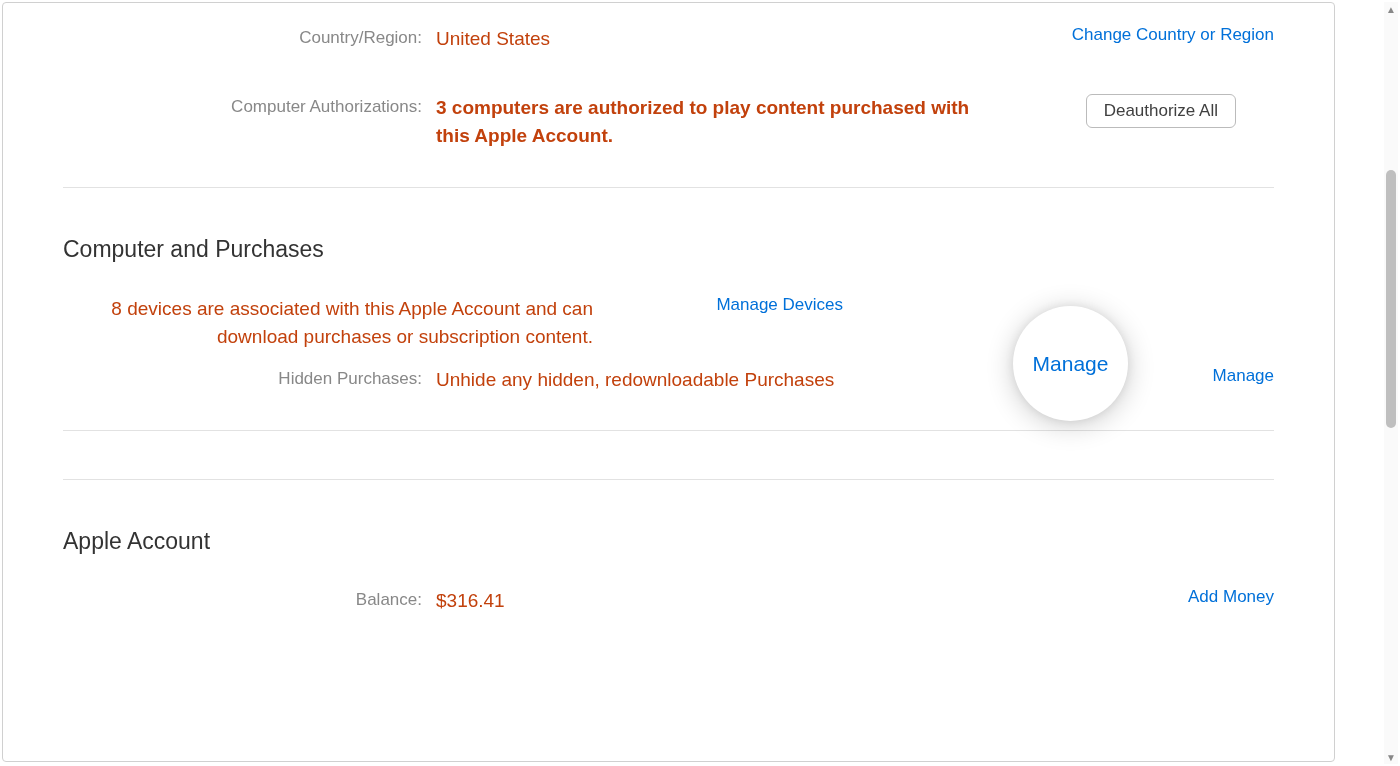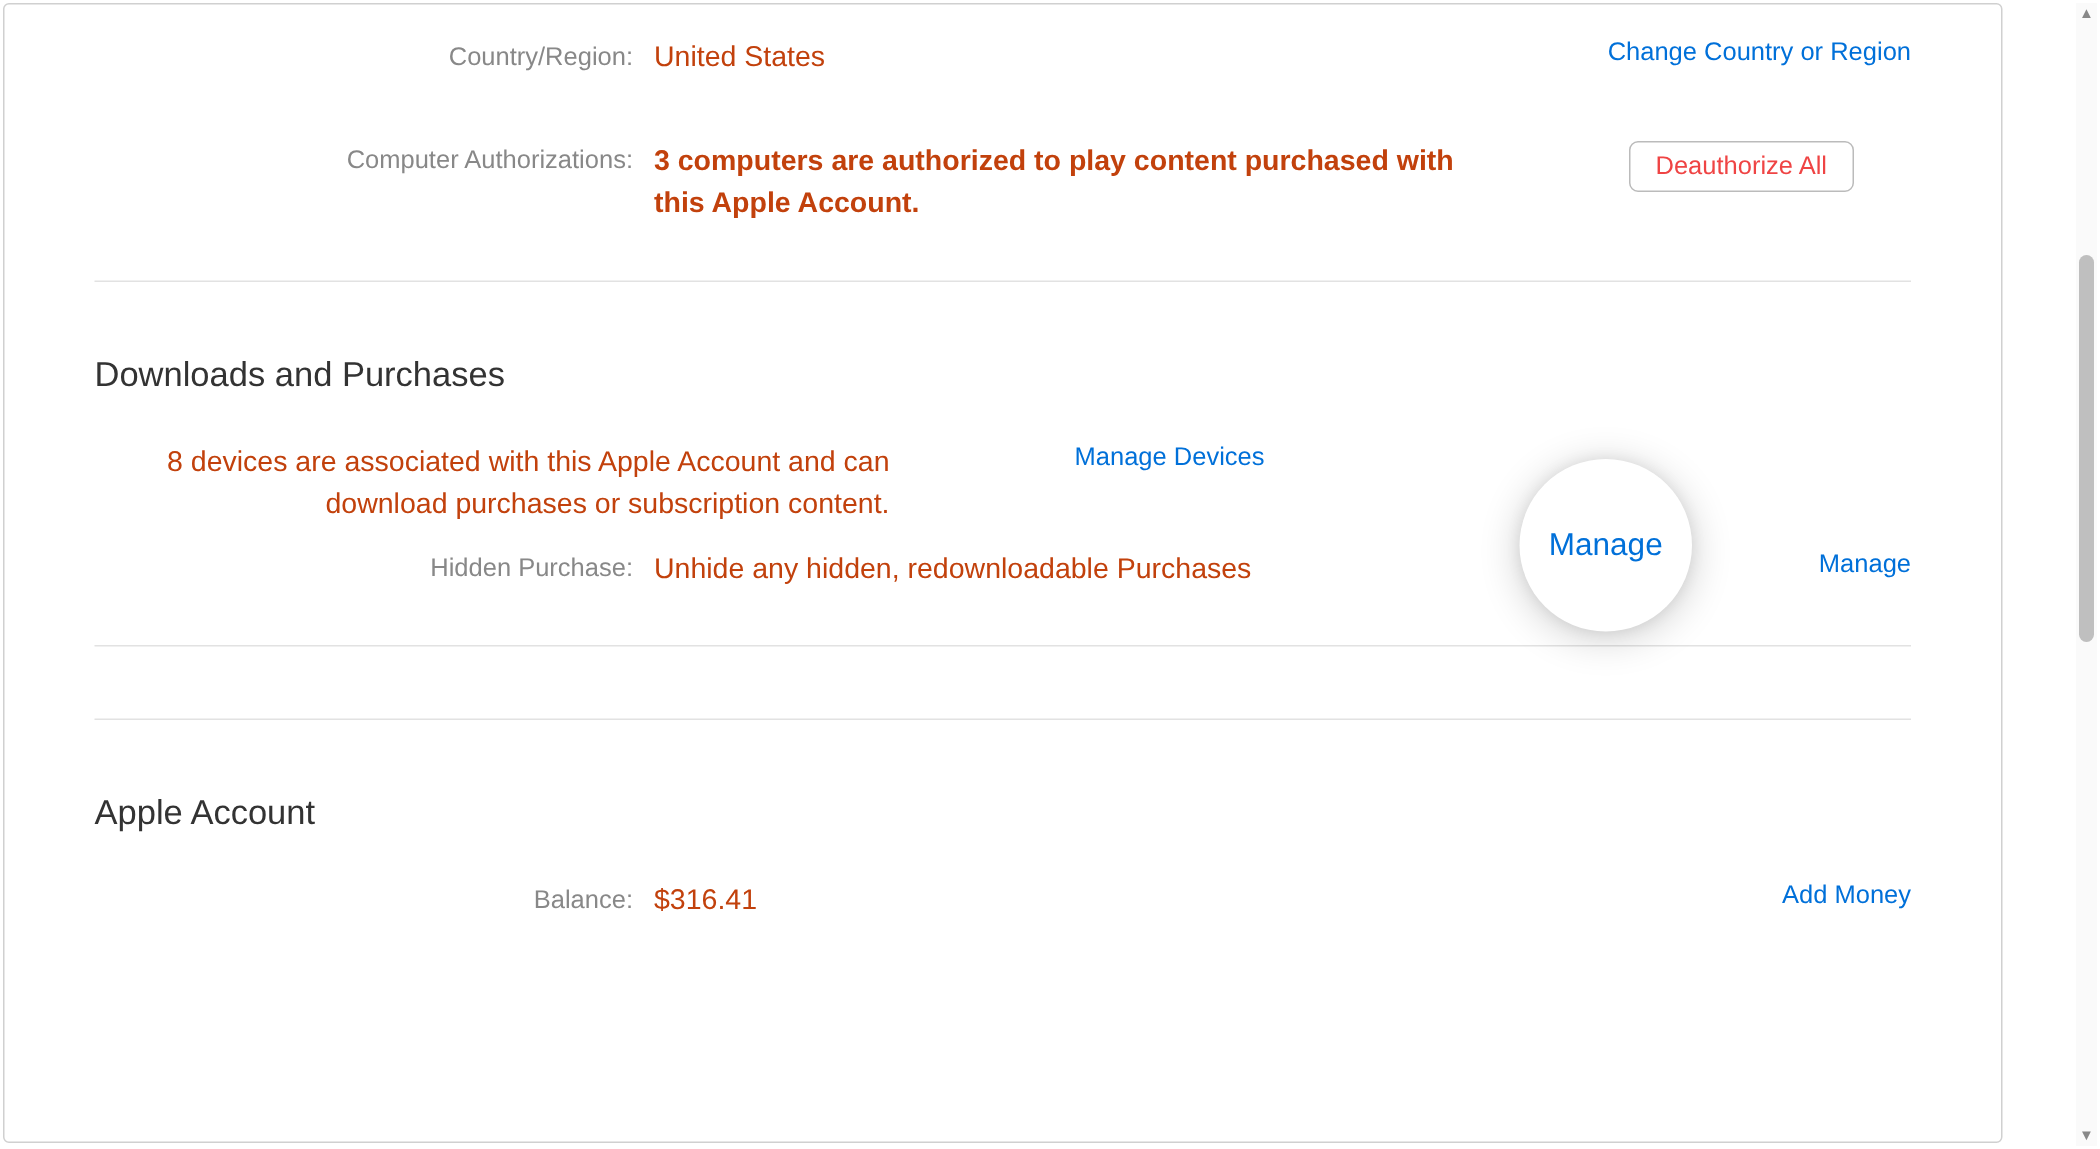--- a/index.html
+++ b/index.html
@@ -73,21 +73,21 @@
       cursor: pointer;
       font-weight: 400;
     }
     .button {
       display: inline-block;
       padding: 6px 17px;
       border: 1px solid #bbb;
       border-radius: 6px;
       background: #fff;
       font-size: 17px;
-      color: #ef4444;
+      color: #404040;
       cursor: pointer;
       font-weight: 400;
     }
     .divider {
       border: none;
       border-top: 1px solid #e2e2e2;
       margin: 36px 0 48px 0;
     }
     .highlight-circle {
       position: absolute;
@@ -158,29 +158,29 @@
         <div class="row-value" style="max-width:570px;font-weight:bold;">3 computers are authorized to play content purchased with this Apple Account.</div>
         <div class="row-action">
           <span class="button">Deauthorize All</span>
         </div>
       </div>
     </div>
 
     <hr class="divider">
 
     <div class="section">
-      <h2 class="section-title">Downloads and Purchases</h2>
+      <h2 class="section-title">Computer and Purchases</h2>
       <div class="row">
         <div class="row-value" style="max-width:550px;text-align:right;">8 devices are associated with this Apple Account and can download purchases or subscription content.</div>
         <div class="row-action">
           <span class="link">Manage Devices</span>
         </div>
       </div>
       <div class="row">
-        <div class="row-label">Hidden Purchase:</div>
+        <div class="row-label">Hidden Purchases:</div>
         <div class="row-value">Unhide any hidden, redownloadable Purchases</div>
         <div class="row-action">
           <span class="link">Manage</span>
         </div>
       </div>
     </div>
 
     <hr class="divider">
 
 

